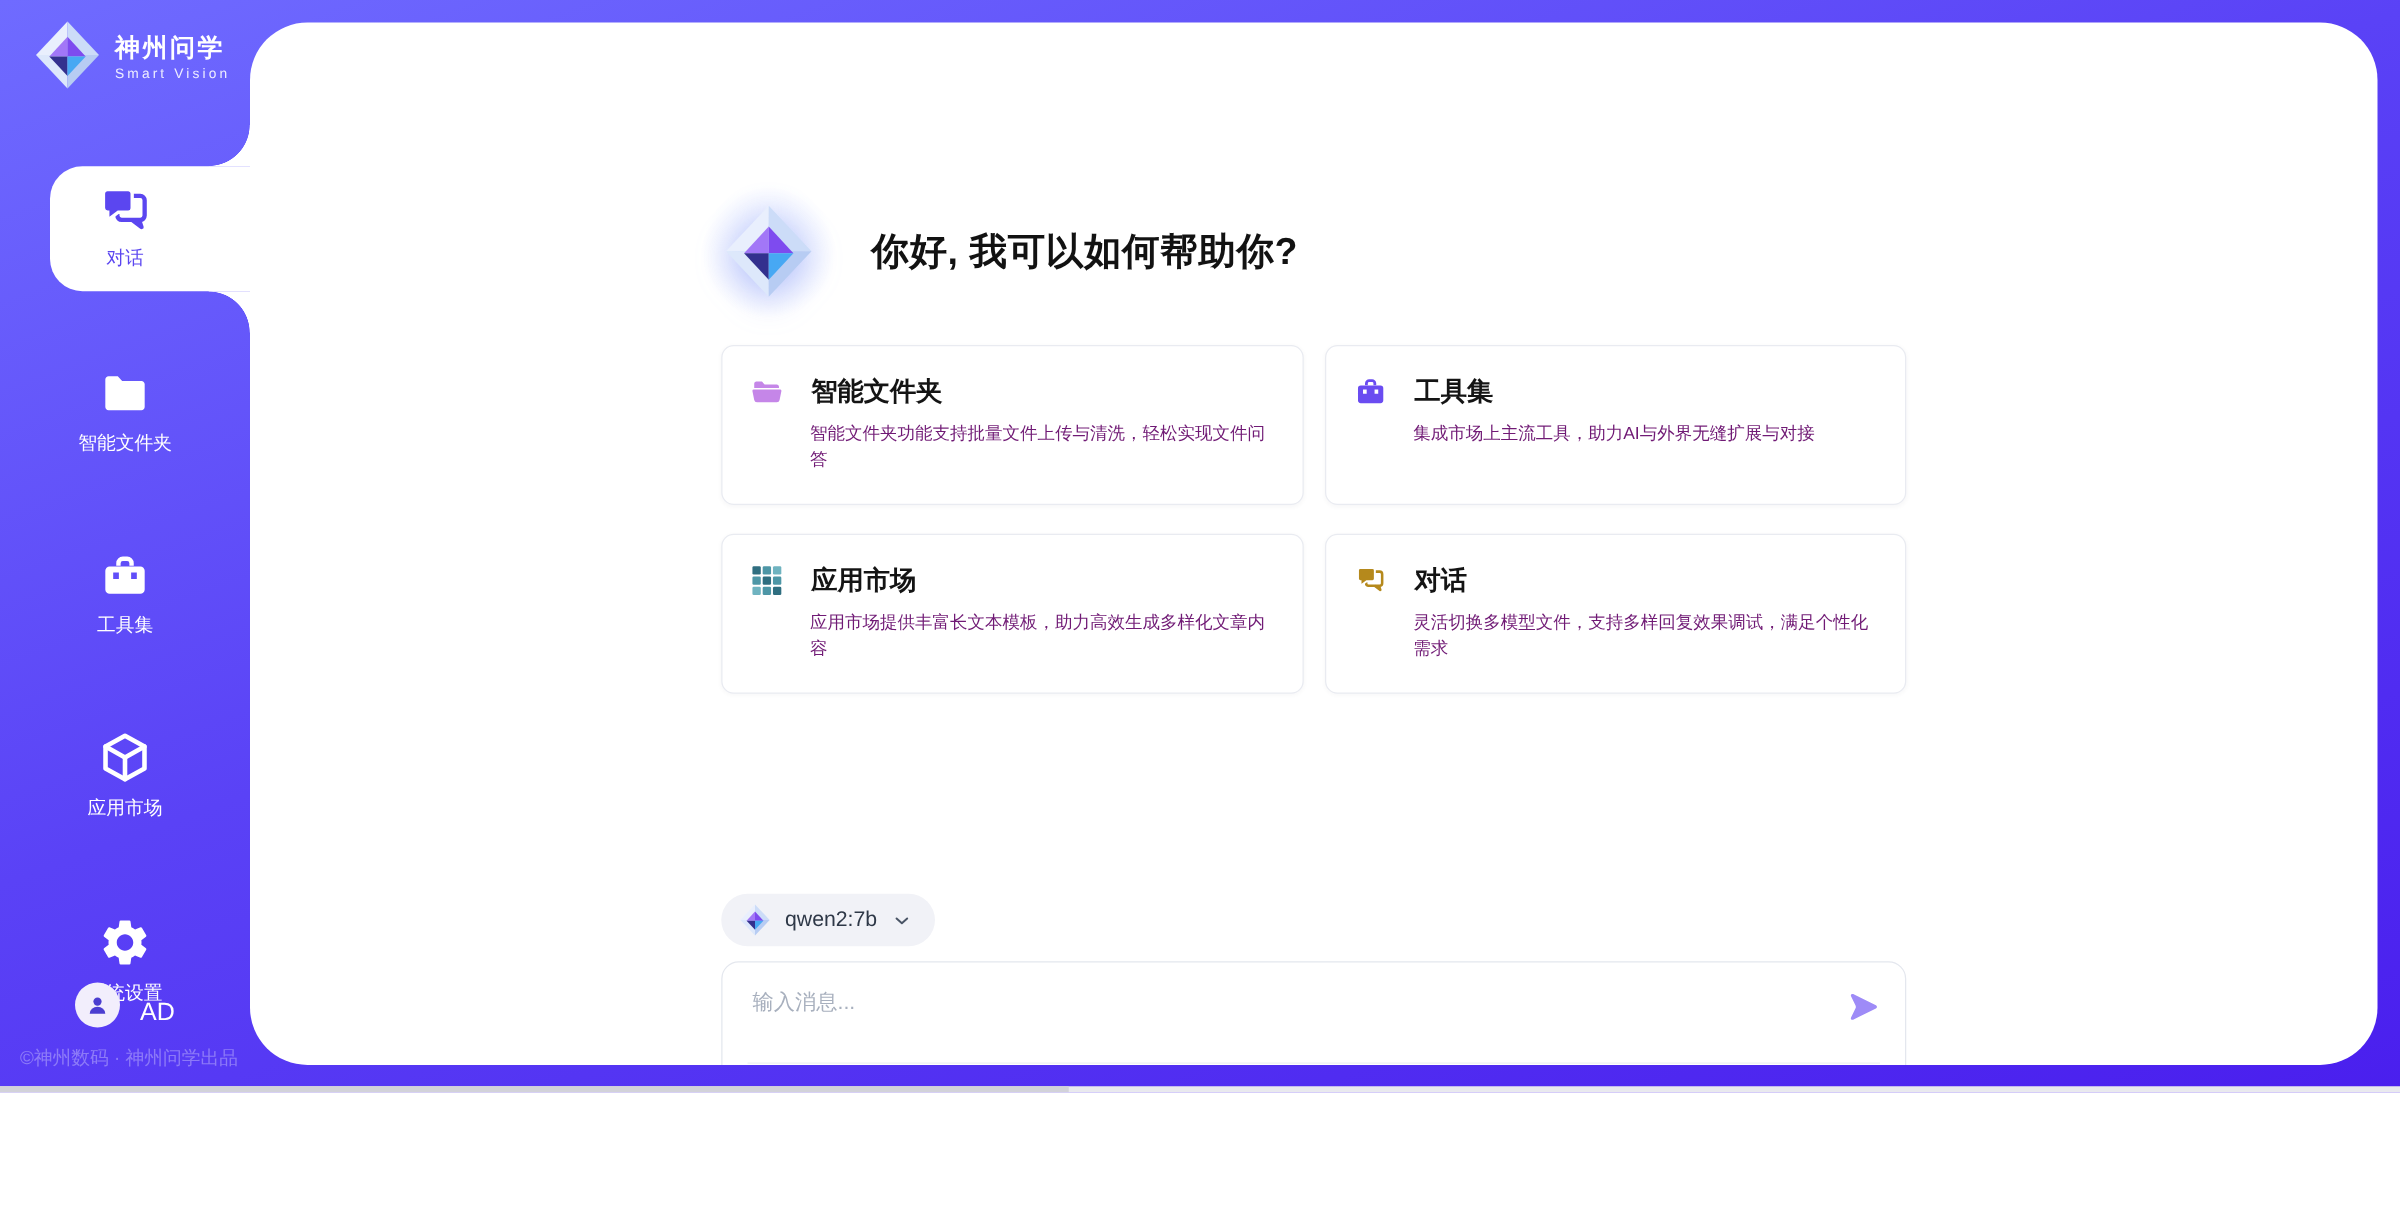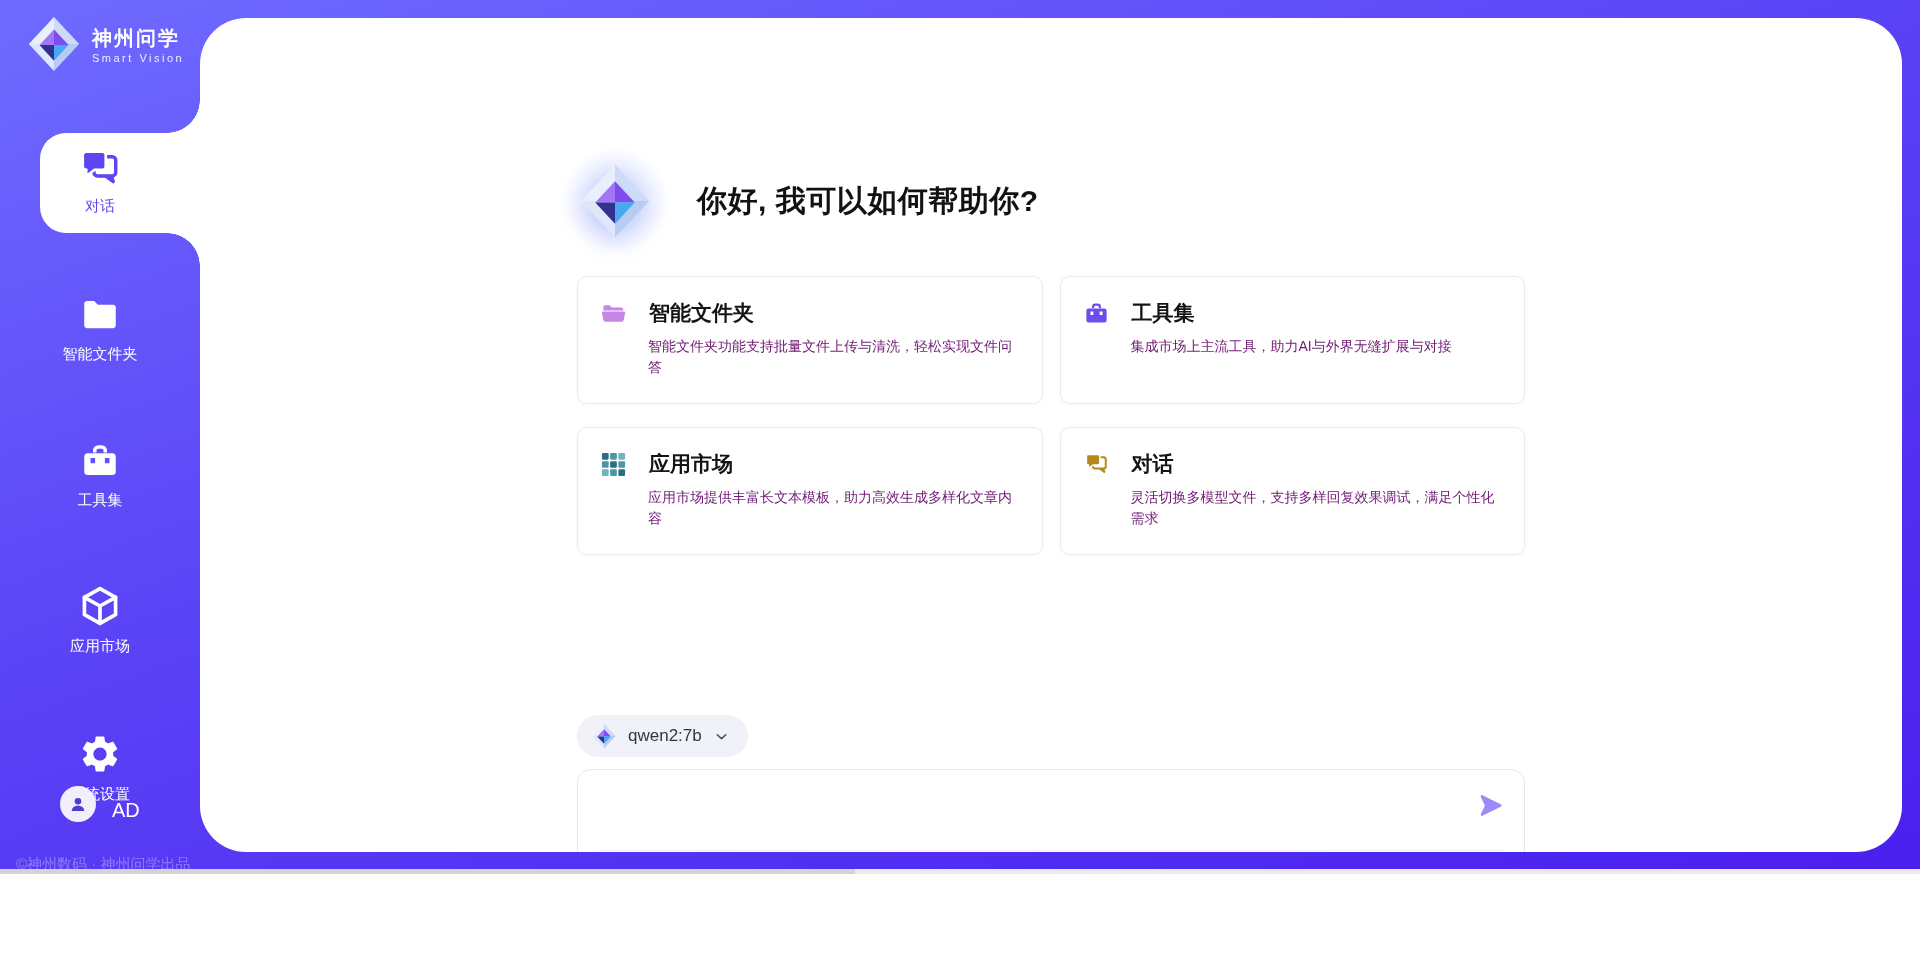--- a/index.html
+++ b/index.html
@@ -26,21 +26,21 @@
       background:radial-gradient(circle at 0 0,rgba(0,0,0,0) 32.5px,#fff 33px);}
   .tab-active::after{content:"";position:absolute;bottom:-33px;right:0;width:33px;height:33px;
       background:radial-gradient(circle at 0 100%,rgba(0,0,0,0) 32.5px,#fff 33px);}
   .tab-active .lbl{color:#5b46f0;font-size:15px;margin-top:5px;}
   .tab-active svg{margin-top:13px;}
 
   .user-row{position:absolute;left:60px;bottom:52px;display:flex;align-items:flex-end;gap:16px;cursor:pointer;}
   .avatar-circle{width:36px;height:36px;border-radius:50%;background:#f2eefc;display:flex;
                  align-items:center;justify-content:center;}
   .user-name{color:#fff;font-size:20px;}
-  .side-footer{position:absolute;left:16px;bottom:0;color:rgba(255,255,255,.32);font-size:15px;}
+  .side-footer{position:absolute;left:16px;bottom:18px;color:rgba(255,255,255,.32);font-size:15px;}
 
   
   .panel{position:absolute;left:200px;top:18px;right:18px;bottom:22px;background:#fff;
          border-radius:46px;overflow:hidden;}
   .content{width:948px;margin:0 auto;}
 
   .hero{margin-top:145px;display:flex;align-items:center;gap:44px;}
   .hero-logo{position:relative;width:76px;height:76px;}
   .hero-logo .halo{position:absolute;inset:-16px;border-radius:50%;
       background:radial-gradient(circle,rgba(140,165,255,.40),rgba(140,165,255,0) 70%);}
@@ -242,20 +242,21 @@
           </span>
           <span class="model-name">qwen2:7b</span>
           <svg width="17" height="17" viewBox="0 0 24 24" fill="none" stroke="#4a5566" stroke-width="2.2" stroke-linecap="round" stroke-linejoin="round">
             <path d="M6 9.5 l6 5.5 6 -5.5"></path>
           </svg>
         </div>
       </div>
 
       <div class="composer">
         <div class="composer-top">
+          <div class="placeholder">输入消息...</div>
           <span class="send-btn">
             <svg width="27" height="27" viewBox="0 0 24 24" fill="#9e8bf7">
               <path d="M3.4 4.4 c-.5 -1.1 .5 -2 1.5 -1.5 l16.2 8 c1 .5 1 1.7 0 2.2 l-16.2 8 c-1 .5 -2 -.4 -1.5 -1.5 L6.6 13 c.3 -.6 .3 -1.4 0 -2 Z"></path>
             </svg>
           </span>
         </div>
         <div class="composer-divider"></div>
         <div class="composer-bottom">
           <span class="icon-btn">
             <svg width="23" height="23" viewBox="0 0 24 24" fill="none" stroke="#97a2b6" stroke-width="1.7" stroke-linecap="round">

